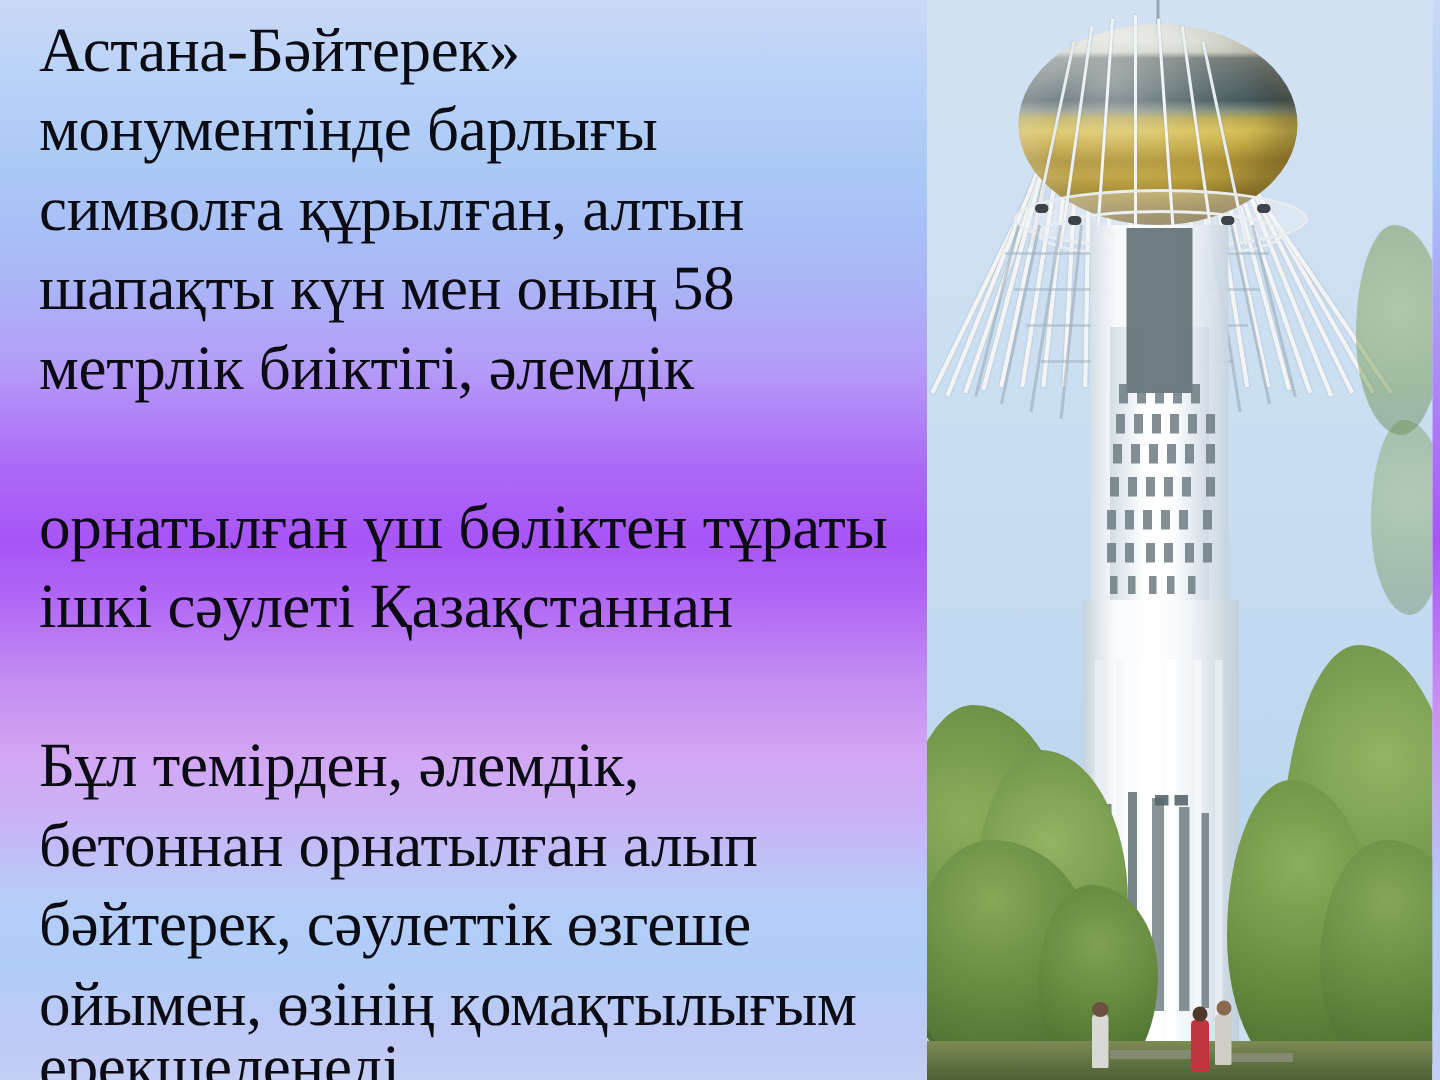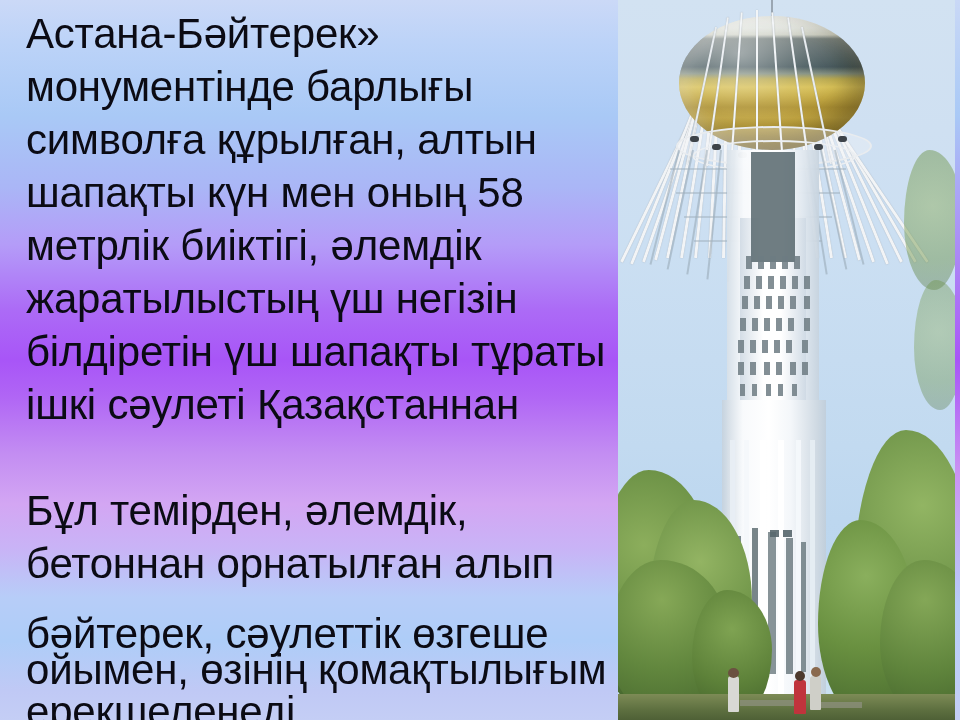--- a/index.html
+++ b/index.html
@@ -6,21 +6,21 @@
   html, body {
     margin: 0;
     padding: 0;
     background: #ffffff;
   }
   #slide {
     position: relative;
     width: 960px;
     height: 720px;
     overflow: hidden;
-    font-family: Liberation Sans, sans-serif;
+    font-family: Liberation Serif, serif;
   }
 
   
   #bg {
     position: absolute;
     left: 0; top: 0;
     width: 960px; height: 720px;
     background: linear-gradient(to bottom,
         #cbd9f7 0%,
         #bcd3f8 6%,
@@ -261,26 +261,25 @@
 <div id="slide">
 
   <div id="bg"></div>
 
   <div id="text-body">
     <div class="txt-line" style="top:12px">Астана-Бәйтерек»</div>
     <div class="txt-line" style="top:118px">символға құрылған, алтын</div>
     <div class="txt-line" style="top:65px">монументінде барлығы</div>
     <div class="txt-line" style="top:171px">шапақты күн мен оның 58</div>
     <div class="txt-line" style="top:224px">метрлік биіктігі, әлемдік</div>
-    <div class="txt-line" style="top:277px">жаратылыстың үш негізін</div>
-    <div class="txt-line" style="top:330px">білдіретін үш шапақты тұраты</div>
+    <div class="txt-line" style="top:330px">орнатылған үш бөліктен тұраты</div>
     <div class="txt-line" style="top:383px">ішкі сәулеті Қазақстаннан</div>
     <div class="txt-line" style="top:489px">Бұл темірден, әлемдік,</div>
     <div class="txt-line" style="top:542px">бетоннан орнатылған алып</div>
-    <div class="txt-line" style="top:612px">бәйтерек, сәулеттік өзгеше</div>
+    <div class="txt-line" style="top:595px">бәйтерек, сәулеттік өзгеше</div>
     <div class="txt-line" style="top:648px">ойымен, өзінің қомақтылығым</div>
     <div class="txt-line" style="top:690px">ерекшеленеді.</div>
   </div>
 
   <div id="photo">
     <div id="photo-inner">
 
       <div class="sky"></div>
 
       <div>

